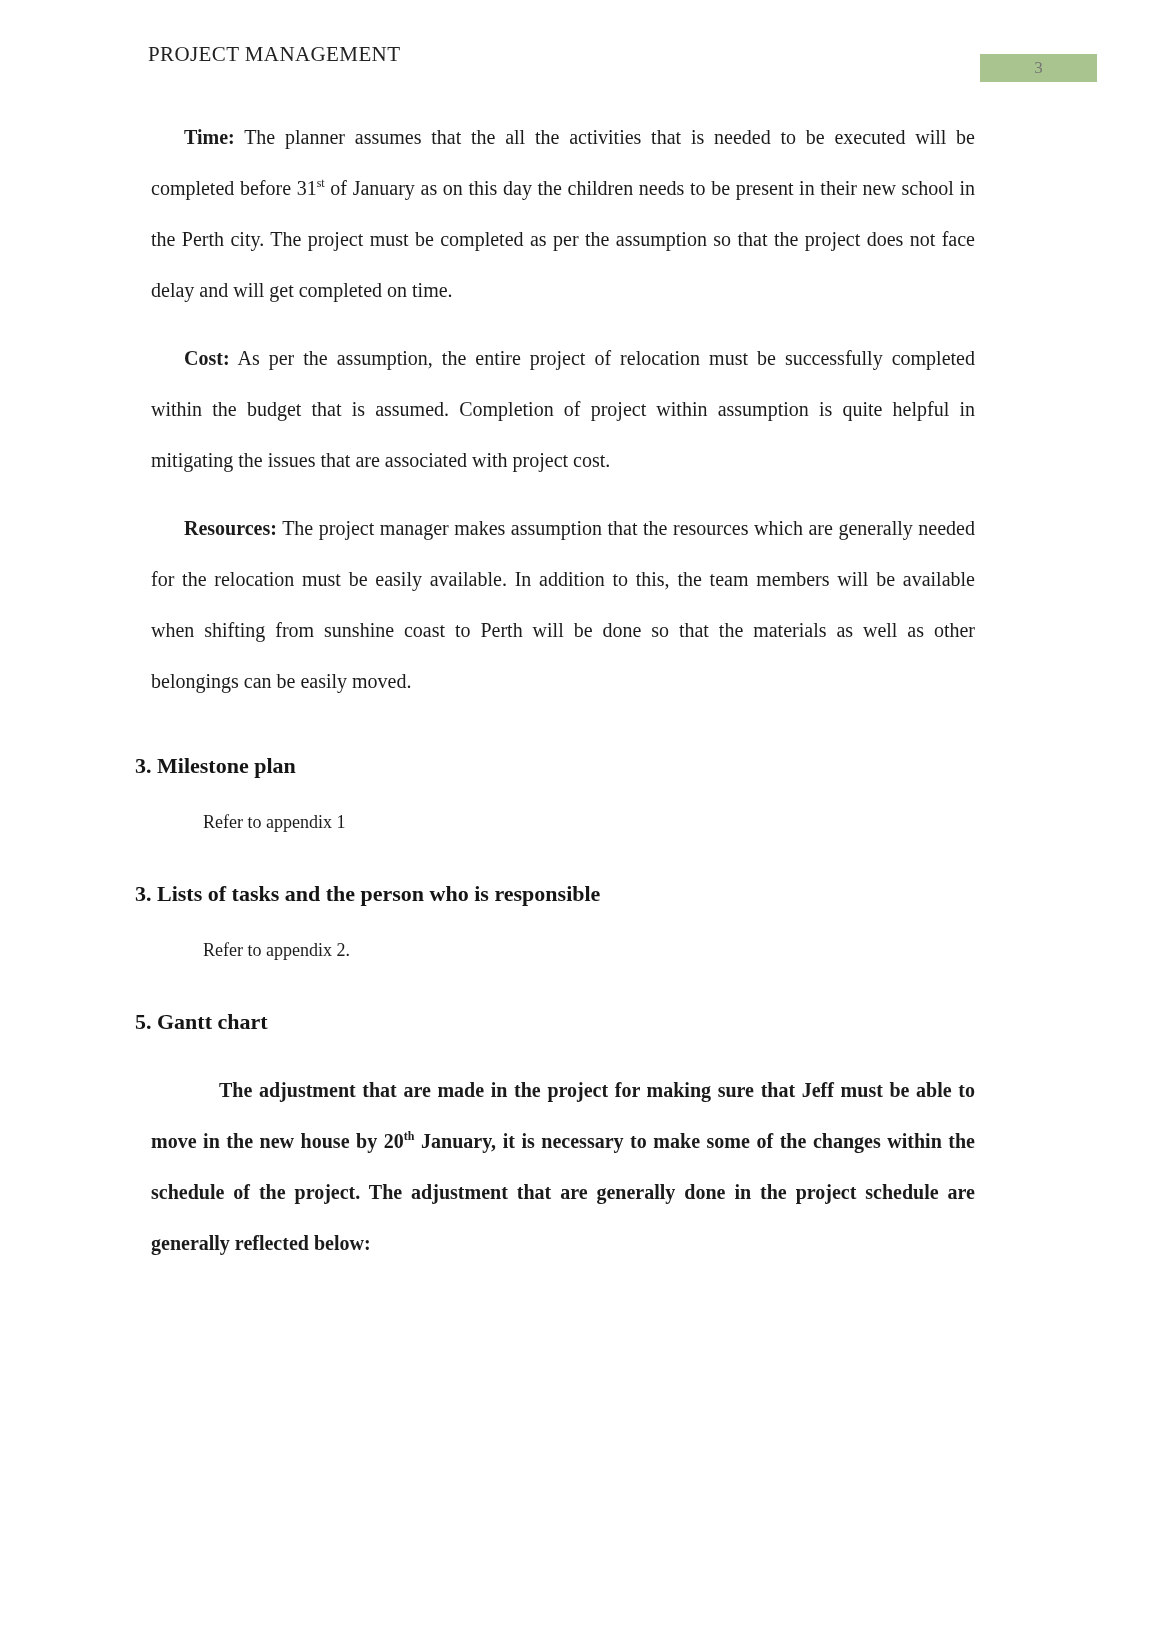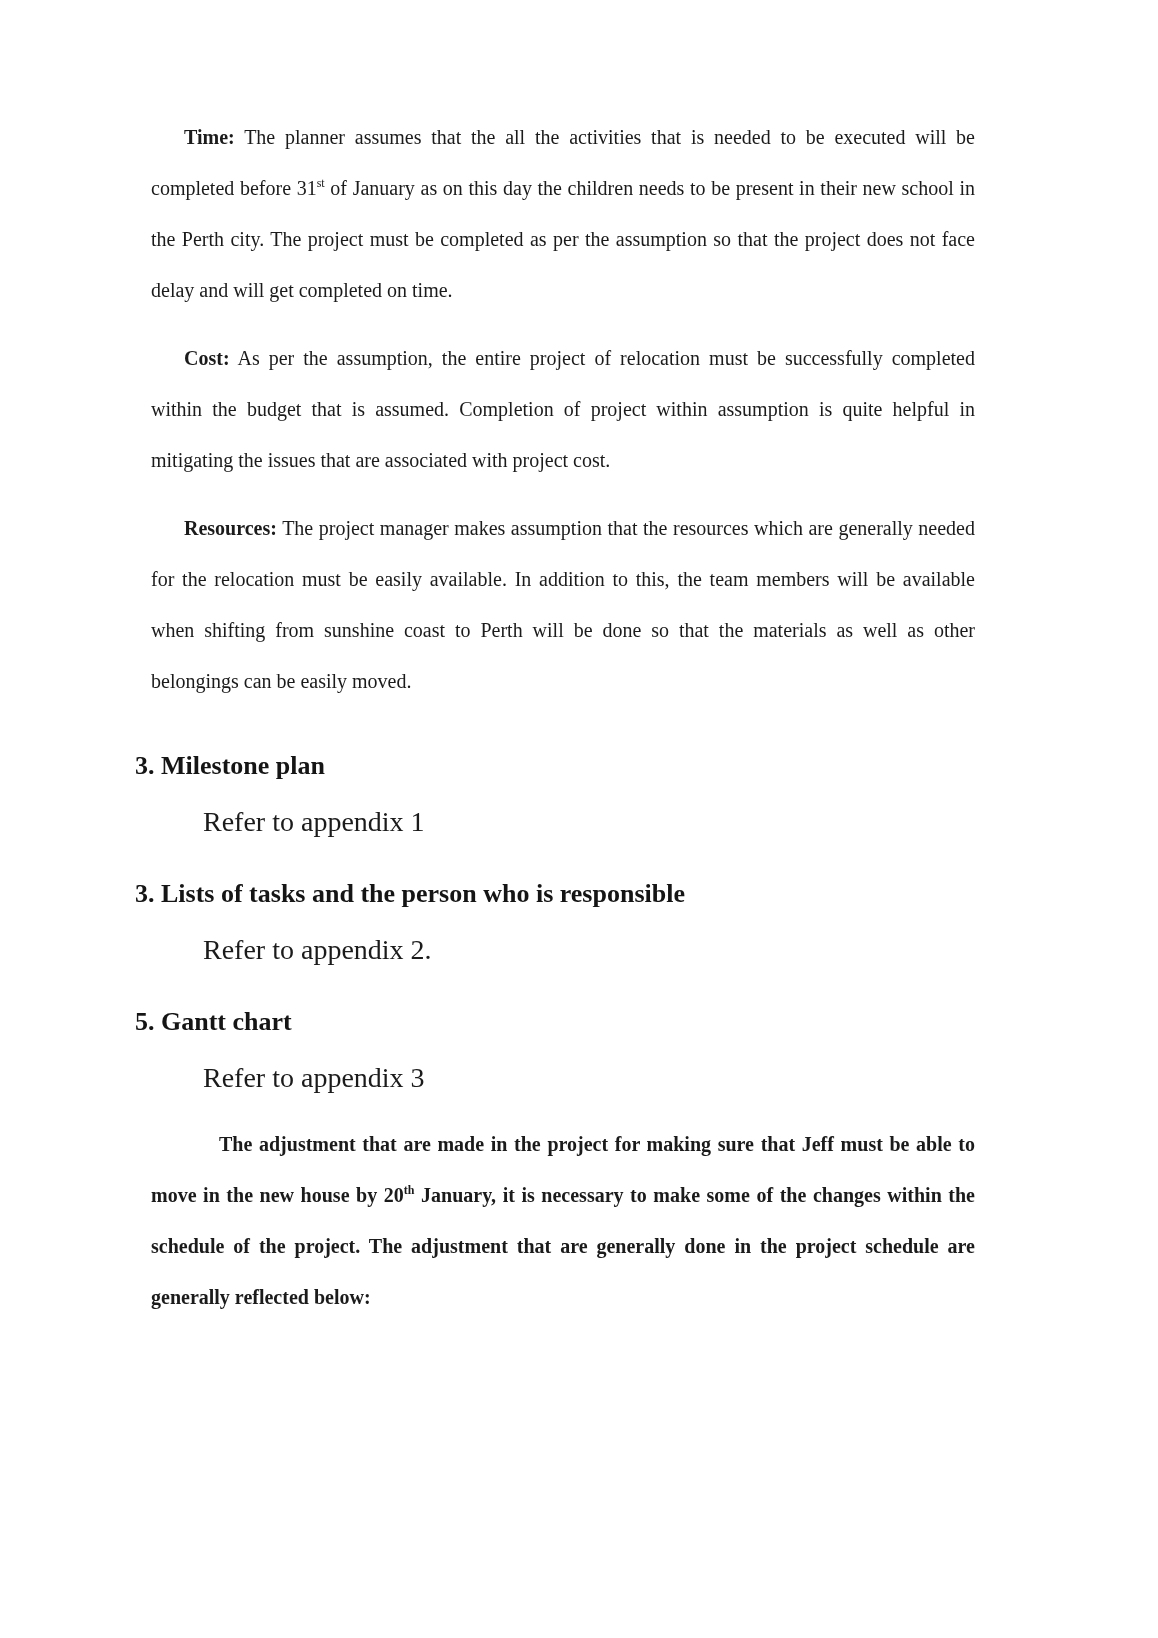--- a/index.html
+++ b/index.html
@@ -55,54 +55,59 @@
     text-indent: 33px;
   }
   .para b { font-weight: bold; }
   .para.indent2 { text-indent: 68px; margin-top: 28px; font-weight: bold; }
   sup {
     font-size: 12px;
     vertical-align: super;
     line-height: 0;
   }
   .sec-heading {
-    font-size: 26px;
+    font-size: 22px;
     font-weight: bold;
     color: #151515;
     margin: 44px 0 0 0;
     line-height: 30px;
   }
   .refer {
-    font-size: 28px;
+    font-size: 18px;
     line-height: 26px;
     margin: 28px 0 14px 0;
     padding-left: 68px;
   }
 </style>
 </head>
 <body>
 
 <div class="page">
 
+  <header class="hdr">
+    <div class="hdr-title">PROJECT MANAGEMENT</div>
+    <div class="page-badge">
+      <span>3</span>
+    </div>
+  </header>
 
   <main class="content">
 
     <p class="para"><b>Time:</b><span> The planner assumes that the all the activities that is needed to be executed will be completed before 31</span><sup>st</sup><span> of January as on this day the children needs to be present in their new school in the Perth city. The project must be completed as per the assumption so that the project does not face delay and will get completed on time.</span></p>
 
     <p class="para"><b>Cost:</b><span> As per the assumption, the entire project of relocation must be successfully completed within the budget that is assumed. Completion of project within assumption is quite helpful in mitigating the issues that are associated with project cost.</span></p>
 
     <p class="para"><b>Resources:</b><span> The project manager makes assumption that the resources which are generally needed for the relocation must be easily available. In addition to this, the team members will be available when shifting from sunshine coast to Perth will be done so that the materials as well as other belongings can be easily moved.</span></p>
 
     <h2 class="sec-heading">3. Milestone plan</h2>
     <p class="refer">Refer to appendix 1</p>
 
     <h2 class="sec-heading">3. Lists of tasks and the person who is responsible</h2>
     <p class="refer">Refer to appendix 2.</p>
 
     <h2 class="sec-heading">5. Gantt chart</h2>
-    <p class="refer">Refer to appendix 3</p>
 
 
     <p class="para indent2"><span>The adjustment that are made in the project for making sure that Jeff must be able to move in the new house by 20</span><sup>th</sup><span> January, it is necessary to make some of the changes within the schedule of the project. The adjustment that are generally done in the project schedule are generally reflected below:</span></p>
 
   </main>
 
 </div>
 
 </body></html>

